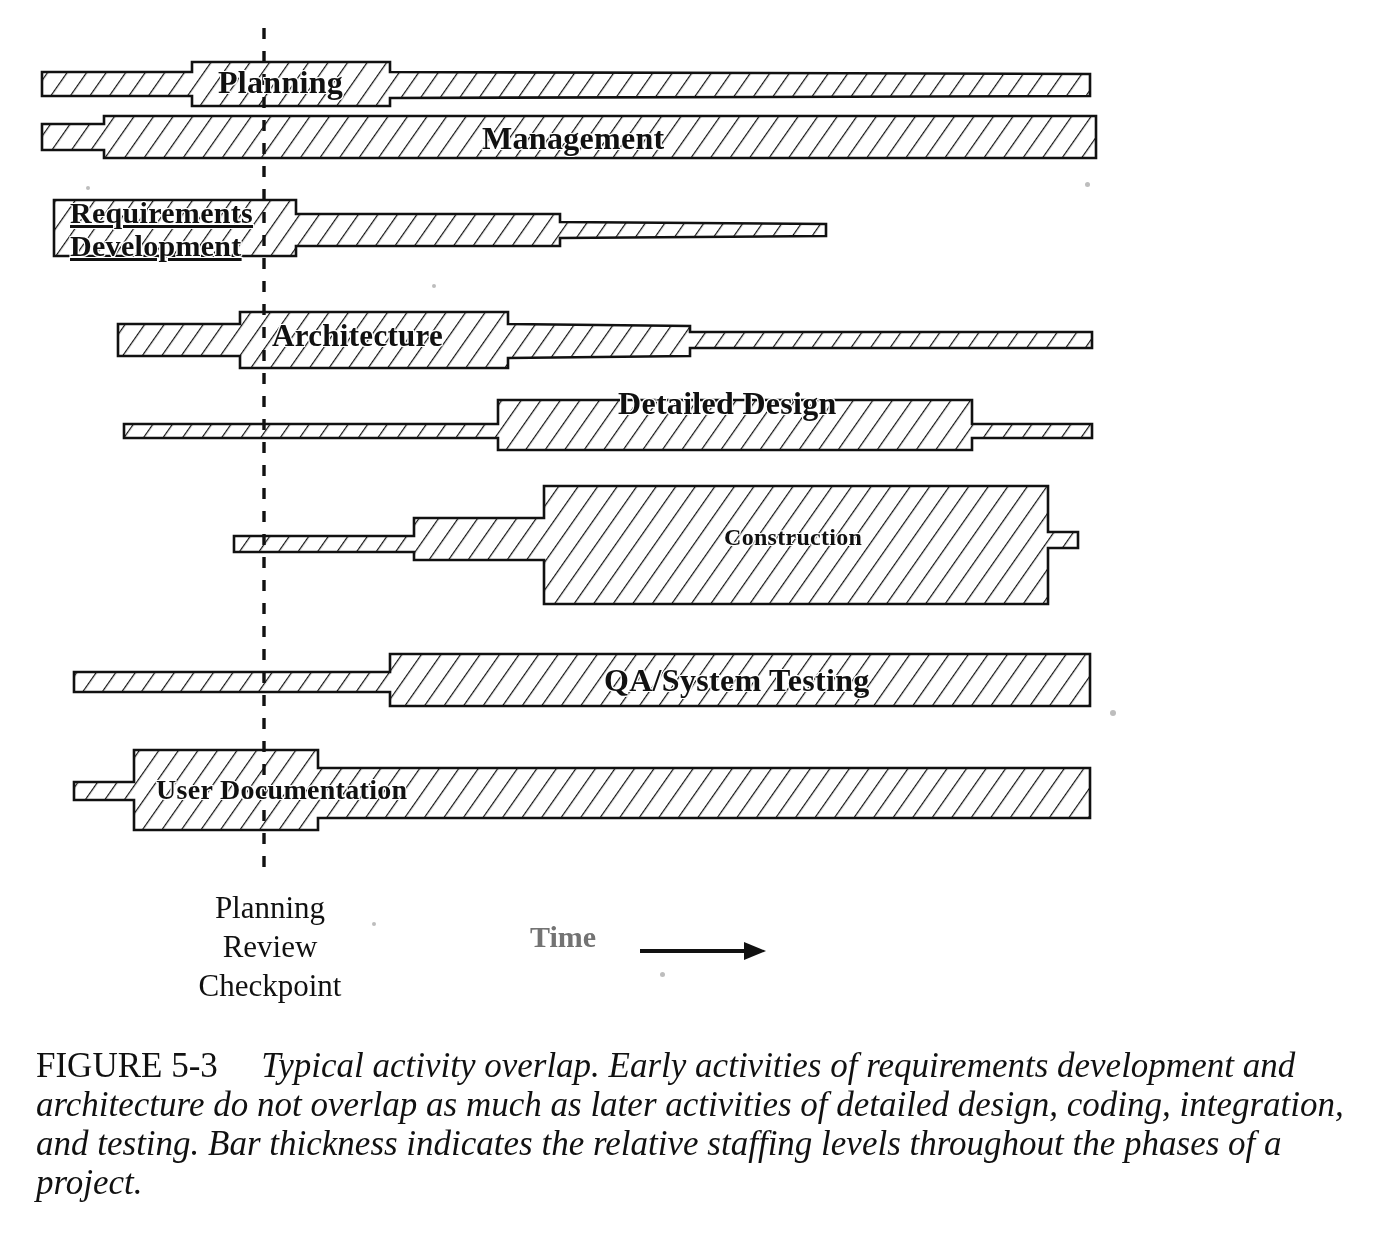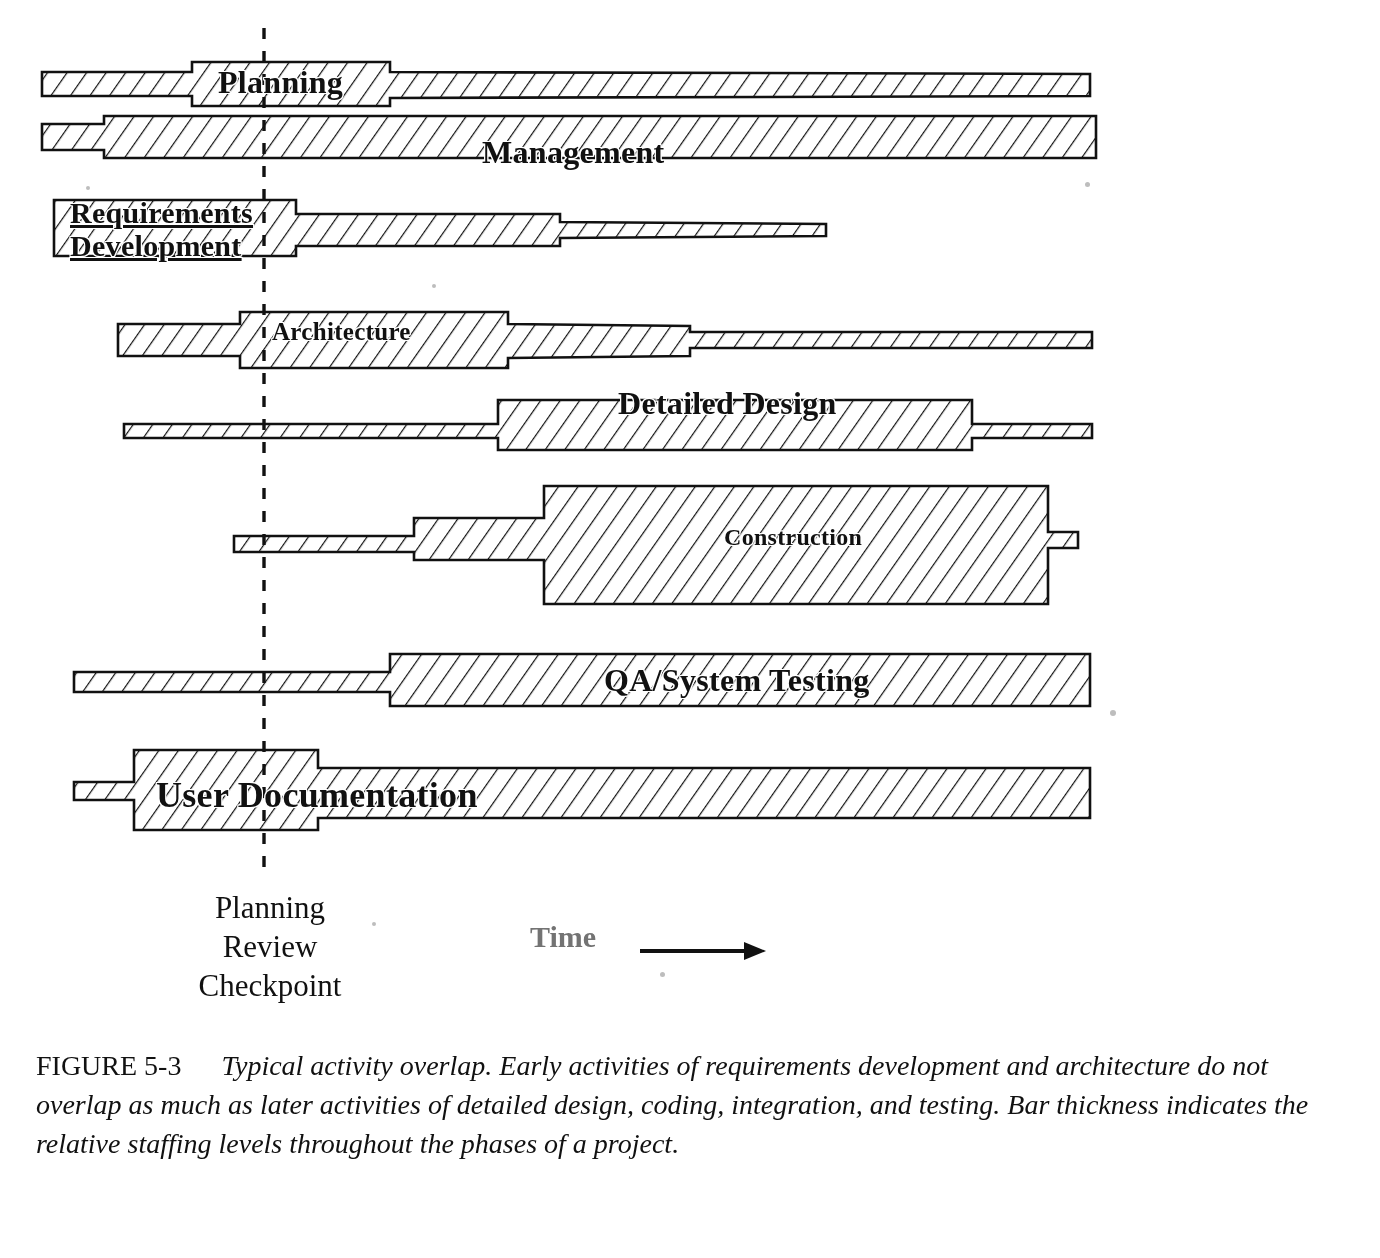--- a/index.html
+++ b/index.html
@@ -68,21 +68,21 @@
     position: absolute;
     left: 640px;
     top: 938px;
   }
   #figure-caption {
     position: absolute;
     left: 36px;
     top: 1046px;
     width: 1320px;
     font-family: "Liberation Serif", serif;
-    font-size: 28px;
+    font-size: 35px;
     line-height: 39px;
     color: #111111;
   }
   #figure-caption .cap-label {
     font-style: normal;
   }
   #figure-caption .cap-text {
     font-style: italic;
   }
   .speck {
@@ -140,33 +140,33 @@
 
       <g>
         <path d="M 74,782 L 134,782 L 134,750 L 318,750 L 318,768 L 1090,768 L 1090,818 L 318,818 L 318,830 L 134,830 L 134,800 L 74,800 Z" fill="url(#hatch)" stroke="#111111" stroke-width="2.6"></path>
       </g>
 
       <line x1="264" y1="28" x2="264" y2="872" stroke="#111111" stroke-width="3.4" stroke-dasharray="11 12"></line>
     </svg>
 
     <div class="band-label" style="left:218px; top:64px; font-size:32px;">Planning</div>
 
-    <div class="band-label" style="left:482px; top:134px; font-size:32px;">Management</div>
+    <div class="band-label" style="left:482px; top:120px; font-size:32px;">Management</div>
 
     <div class="band-label" style="left:70px; top:196px; font-size:30px; line-height:33px; white-space:normal; width:240px;text-decoration:underline;">Requirements Development</div>
 
-    <div class="band-label" style="left:272px; top:318px; font-size:25px;">Architecture</div>
+    <div class="band-label" style="left:272px; top:318px; font-size:31px;">Architecture</div>
 
     <div class="band-label" style="left:618px; top:385px; font-size:32px;">Detailed Design</div>
 
     <div class="band-label" style="left:724px; top:524px; font-size:24px;">Construction</div>
 
     <div class="band-label" style="left:604px; top:662px; font-size:32px;">QA/System Testing</div>
 
-    <div class="band-label" style="left:156px; top:774px; font-size:36px;">User Documentation</div>
+    <div class="band-label" style="left:156px; top:774px; font-size:28px;">User Documentation</div>
 
     <div class="checkpoint-caption">
       <div>Planning</div>
       <div>Review</div>
       <div>Checkpoint</div>
     </div>
 
     <div class="time-caption">Time</div>
     <svg class="time-arrow" width="130" height="26" viewBox="0 0 130 26">
       <line x1="0" y1="13" x2="108" y2="13" stroke="#111111" stroke-width="4"></line>

